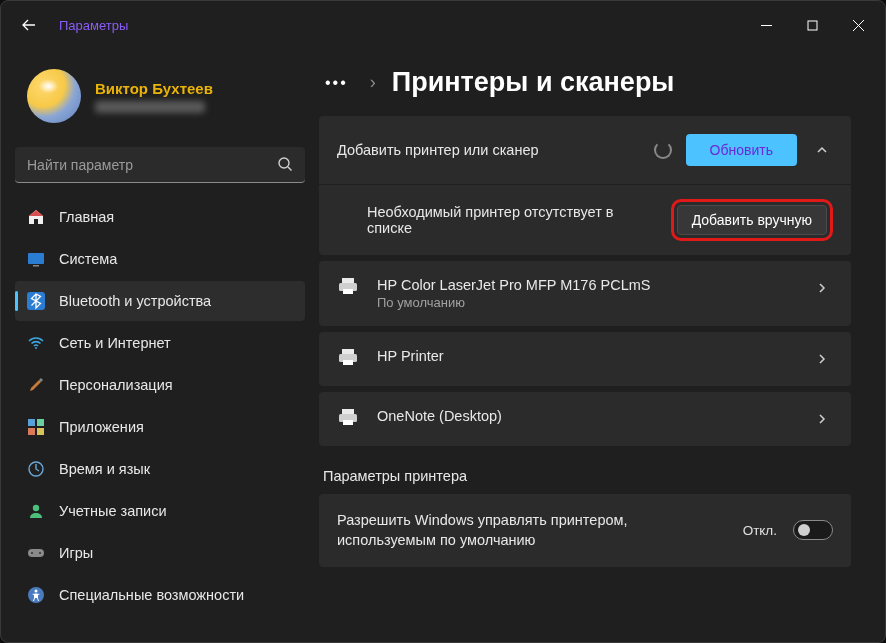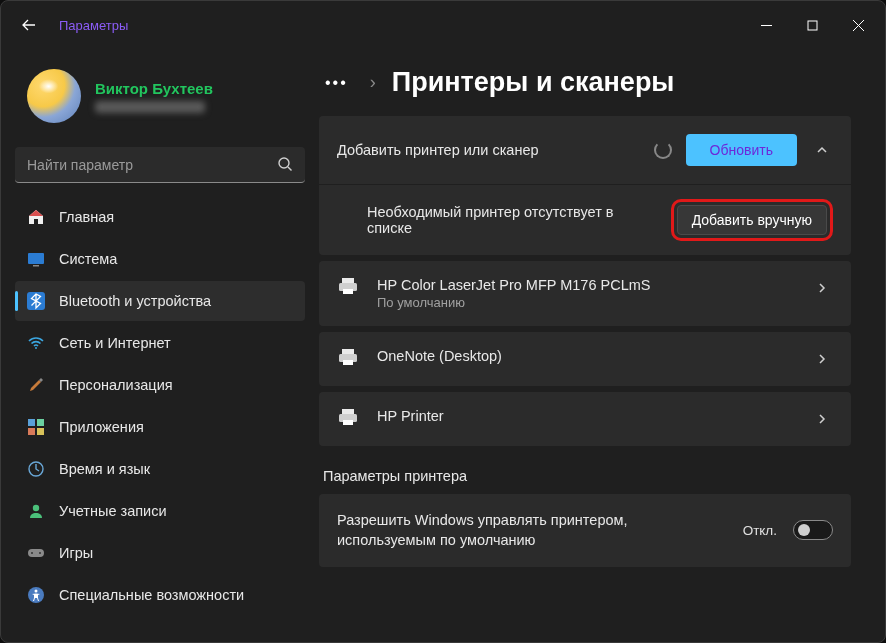--- a/index.html
+++ b/index.html
@@ -14,21 +14,21 @@
   .win-controls { display: flex; }
   .win-btn { width: 46px; height: 32px; display:flex; align-items:center; justify-content:center; color:#fff; cursor:pointer; }
 
   .body { display: flex; height: calc(100% - 48px); }
 
   
   .sidebar { width: 318px; padding: 10px 14px 10px 14px; overflow-y:auto; }
   .profile { display:flex; align-items:center; gap:14px; padding: 10px 4px 18px 12px; }
   .avatar { width: 54px; height: 54px; border-radius: 50%; background: radial-gradient(circle at 30% 30%, #ffd970 0%, #f7c948 40%, #8aa6d6 60%, #5c7fb8 100%); flex-shrink:0; position:relative; overflow:hidden; }
   .avatar::after { content:""; position:absolute; inset:0; background: radial-gradient(ellipse 30% 22% at 40% 32%, #fff 0%, transparent 60%); }
-  .username { font-size: 15px; font-weight: 600; color:#22c55e; }
+  .username { font-size: 15px; font-weight: 600; color:#eab308; }
   .blur-line { width: 110px; height: 12px; background: #5a5a5a; filter: blur(3px); border-radius:4px; margin-top:4px; }
 
   .search-wrap { margin: 6px 0 14px 0; position:relative; }
   .search-input { width: 100%; height: 36px; background:#2b2b2b; border:none; border-bottom:1px solid #8a8a8a; border-radius:4px; padding: 0 38px 0 12px; color:#cfcfcf; font-size:14px; outline:none; }
   .search-input::placeholder { color:#9a9a9a; }
   .search-icon { position:absolute; right:12px; top:9px; color:#cfcfcf; }
 
   .nav { list-style:none; }
   .nav-item { display:flex; align-items:center; gap:14px; height:40px; padding:0 12px; border-radius:4px; cursor:pointer; margin-bottom:2px; font-size:14.5px; color:#e8e8e8; position:relative; }
   .nav-item.active { background:#2d2d2d; }
@@ -271,39 +271,39 @@
 
       <div class="printer-card">
         <span class="printer-icon">
             <svg width="22" height="18" viewBox="0 0 22 18">
               <rect x="2" y="6" width="18" height="8" rx="1.5" fill="#cfcfcf"></rect>
               <rect x="5" y="1" width="12" height="5" fill="#eaeaea"></rect>
               <rect x="6" y="12" width="10" height="5" fill="#fff"></rect>
             </svg>
           </span>
         <div class="printer-info">
-          <div class="printer-name">OneNote (Desktop)</div>
+          <div class="printer-name">HP Printer</div>
         </div>
         <span class="chevron">
             <svg width="14" height="14" viewBox="0 0 14 14" fill="none" stroke="currentColor" stroke-width="1.5">
               <path d="M5 3l4 4-4 4"></path>
             </svg>
           </span>
       </div>
 
       <div class="printer-card">
         <span class="printer-icon">
             <svg width="22" height="18" viewBox="0 0 22 18">
               <rect x="2" y="6" width="18" height="8" rx="1.5" fill="#cfcfcf"></rect>
               <rect x="5" y="1" width="12" height="5" fill="#eaeaea"></rect>
               <rect x="6" y="12" width="10" height="5" fill="#fff"></rect>
             </svg>
           </span>
         <div class="printer-info">
-          <div class="printer-name">HP Printer</div>
+          <div class="printer-name">OneNote (Desktop)</div>
         </div>
         <span class="chevron">
             <svg width="14" height="14" viewBox="0 0 14 14" fill="none" stroke="currentColor" stroke-width="1.5">
               <path d="M5 3l4 4-4 4"></path>
             </svg>
           </span>
       </div>
 
       <div class="section-label">Параметры принтера</div>
 

